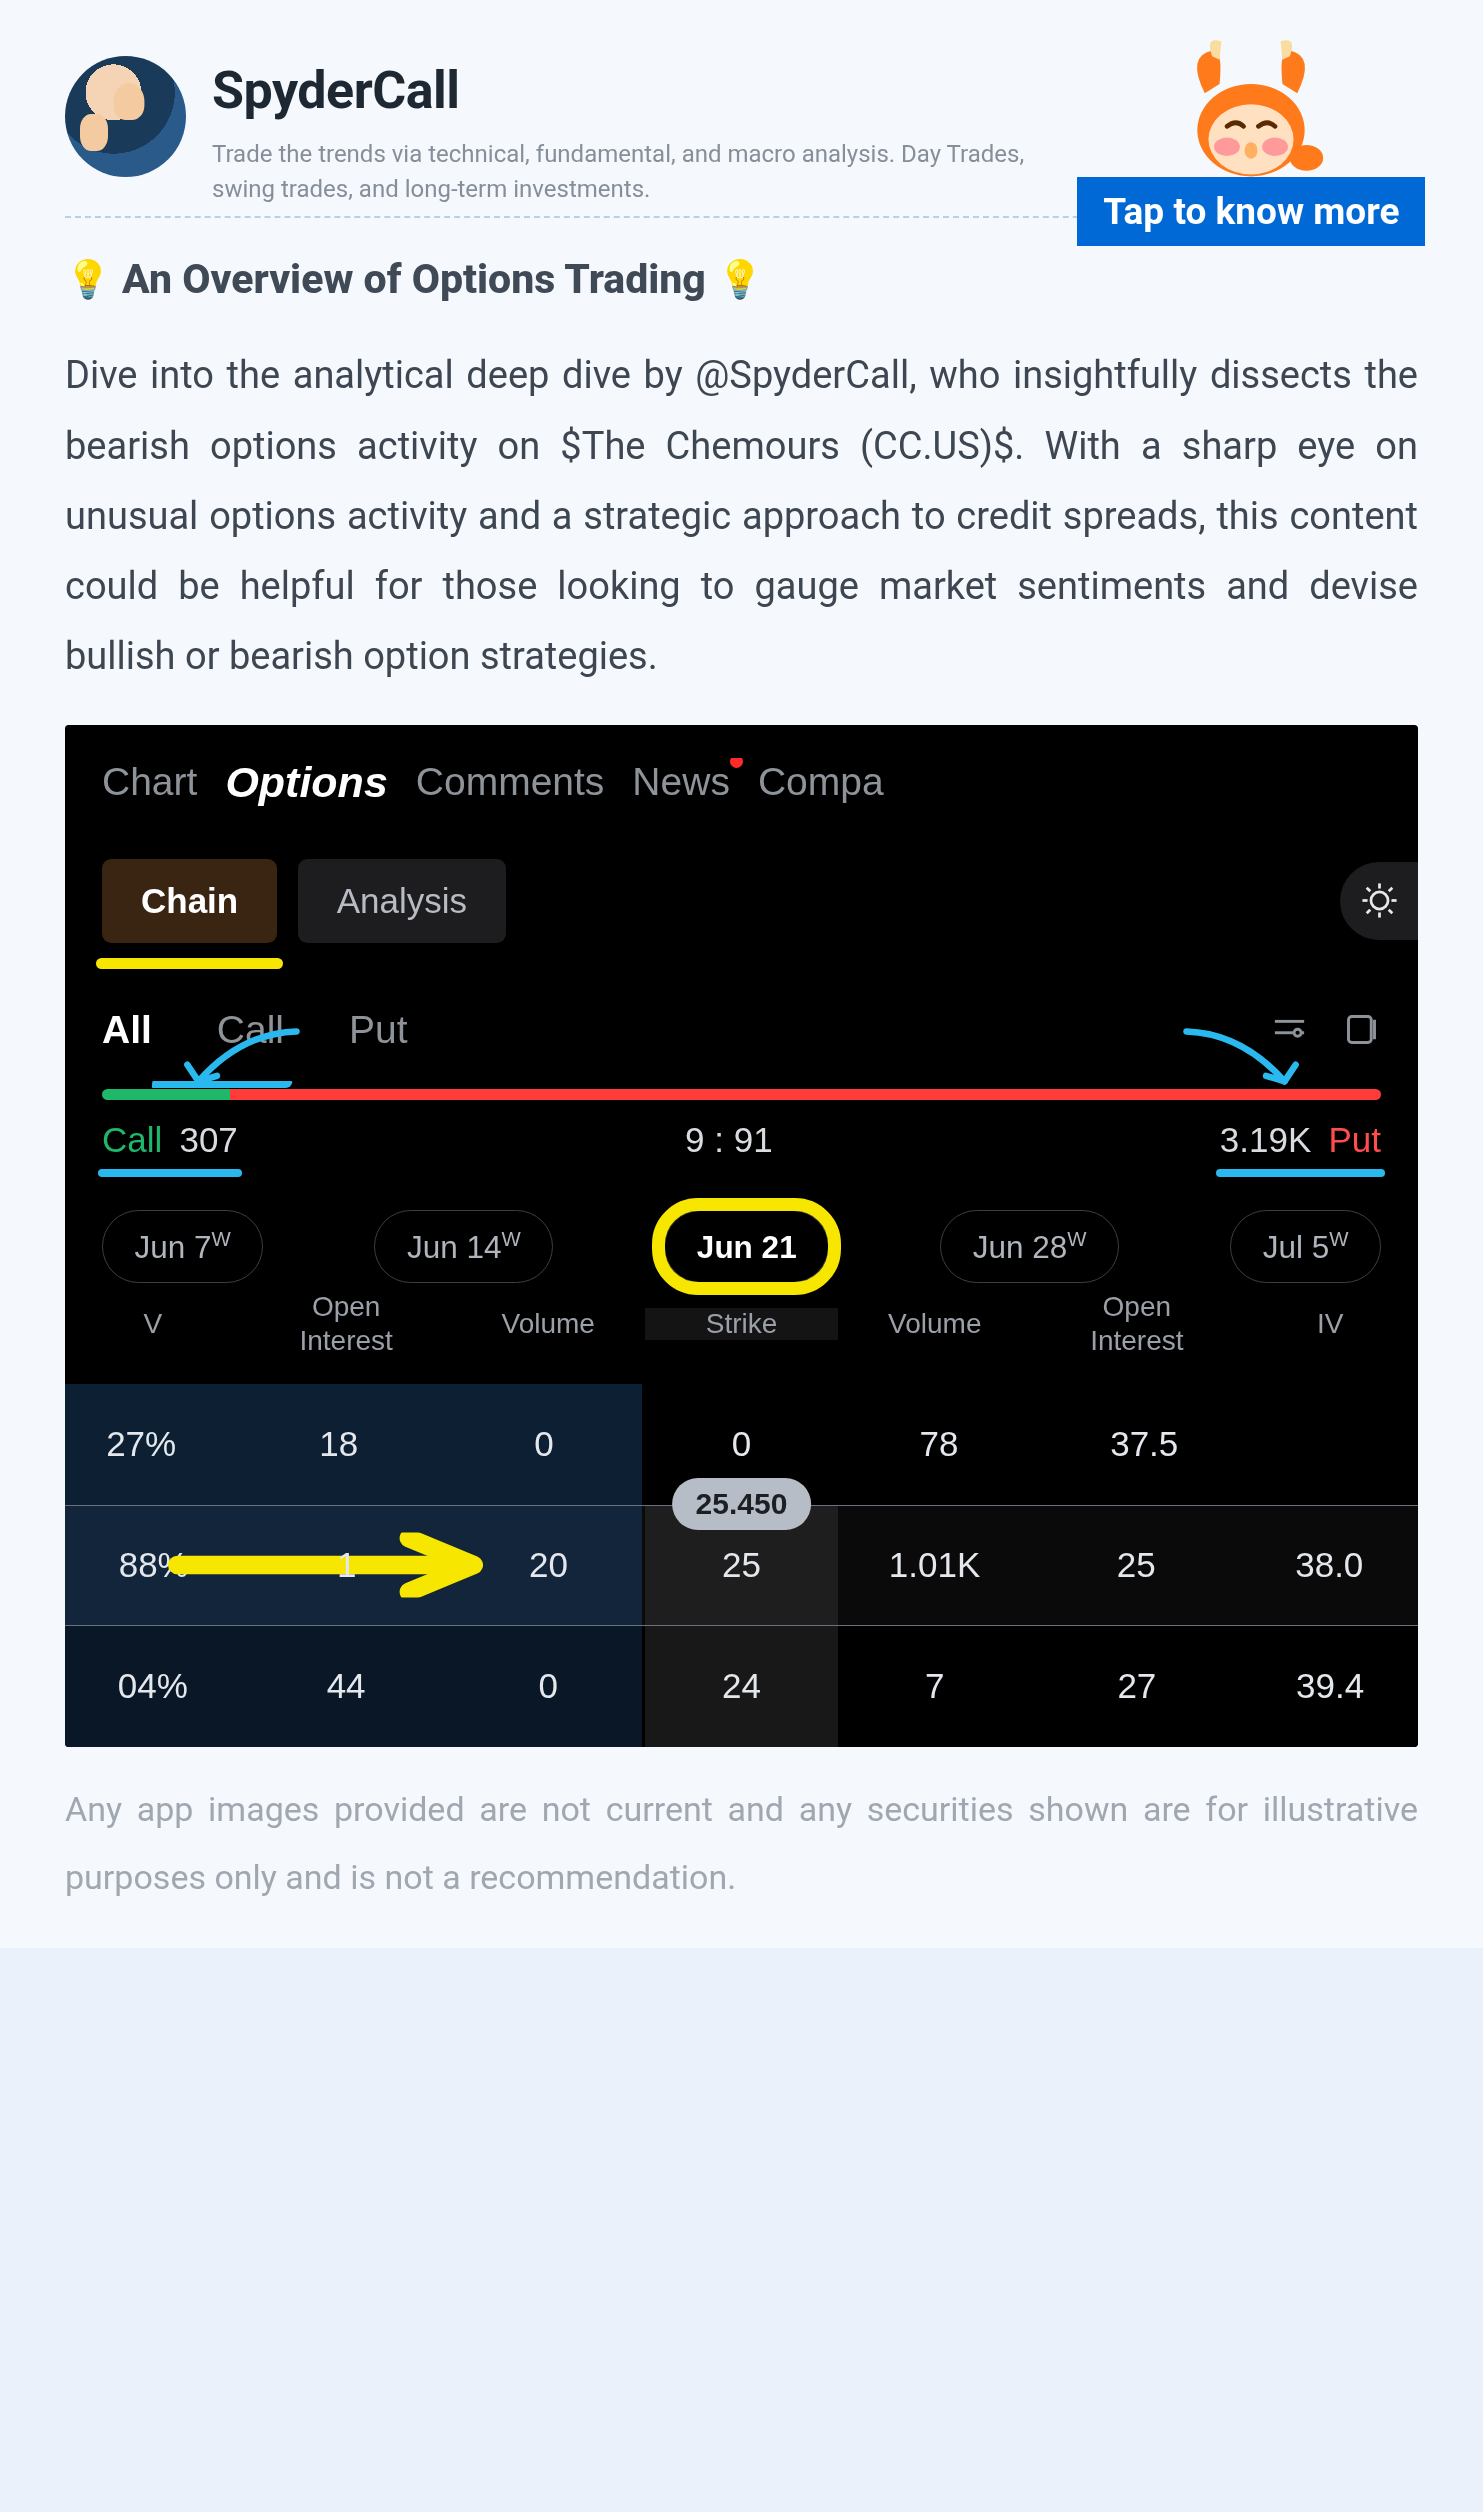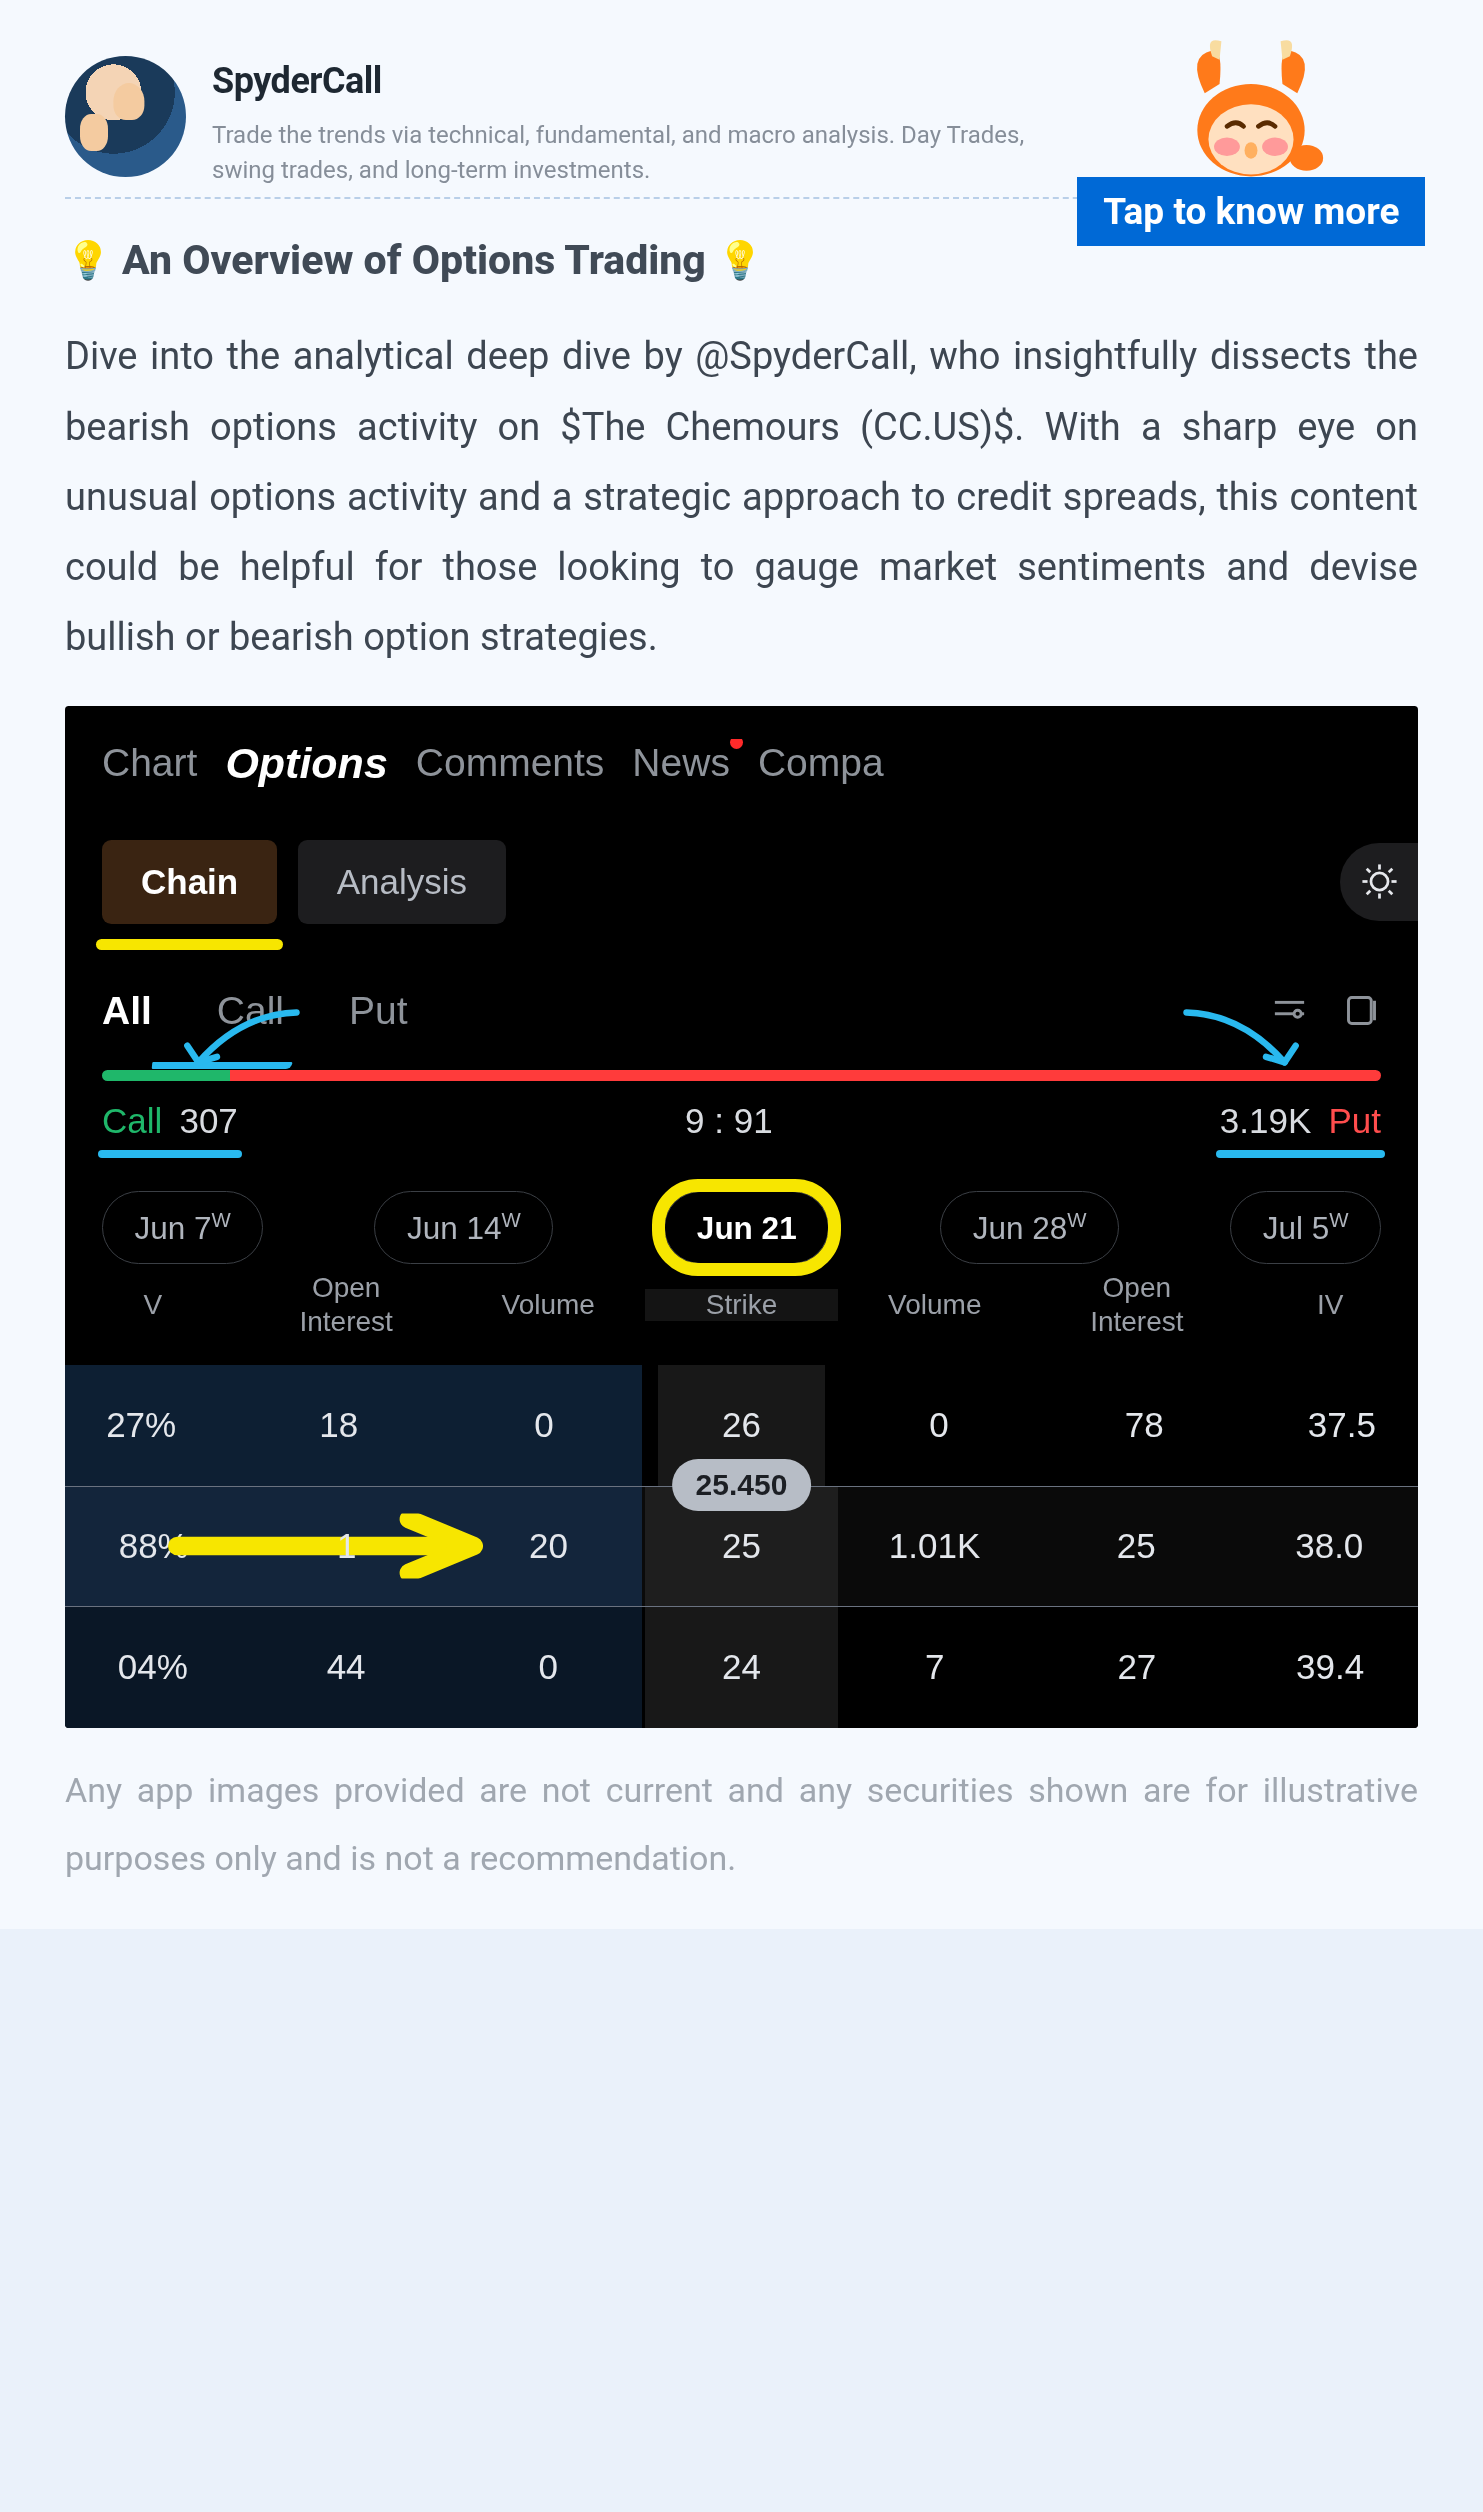--- a/index.html
+++ b/index.html
@@ -18,21 +18,21 @@
   
   .author-row { display: flex; align-items: flex-start; gap: 26px; margin-bottom: 9.3px; position: relative; }
   .avatar {
     width: 121px; height: 121px; border-radius: 50%;
     background: radial-gradient(circle at 40% 30%, #f4d4b5 0 25%, #1a3a5a 25% 55%, #2a5a8a 55% 100%);
     position: relative; overflow: hidden; flex-shrink: 0;
   }
   .avatar::before { content:""; position:absolute; left:50%; top:22%; width:31.5px; height:37px; background:#f4cba0; border-radius:50% 50% 40% 40%; transform:translateX(-40%); }
   .avatar::after { content:""; position:absolute; left:12%; top:48%; width:28px; height:37px; background:#f4cba0; border-radius:40%; }
   .author-text { padding-top: 3.7px; }
-  .author-name { font-size: 36px; font-weight: 700; color: #1e2832; letter-spacing: -0.5px; }
+  .author-name { font-size: 52px; font-weight: 700; color: #1e2832; letter-spacing: -0.5px; }
   .author-bio { font-size: 24px; color: #868e99; margin-top: 16.7px; line-height: 1.45; max-width: 834px; }
   .mascot-wrap { position: absolute; right: -7.4px; top: -28px; text-align: center; }
   .mascot { width: 148px; height: 158px; position: relative; margin: 0 auto; }
   .mascot svg { width:100%; height:100%; }
   .cta {
     background: #0069d6; color: #fff; font-size: 37px; font-weight: 700;
     padding: 13px 26px; white-space: nowrap; margin-top: -9.3px; display:inline-block;
   }
   .dash-divider {
     border: none; border-top: 2.8px dashed #b9cfe8; margin: 9.3px 0 37px 0;
@@ -269,23 +269,20 @@
         <div><div class="strike-bg"></div><span style="position:relative">Strike</span></div>
         <div>Volume</div>
         <div class="two"><span>Open<br>Interest</span></div>
         <div>IV</div>
       </div>
 
       <div class="trow r1">
         <div>27%</div>
         <div>18</div>
         <div>0</div>
-        <div class="strike-col">
-            <span>26</span>
-          </div>
         <div>0</div>
         <div>78</div>
         <div>37.5</div>
       </div>
 
       <div class="trow r2">
         <div class="price-tag">25.450</div>
         <svg class="yellow-arrow" viewBox="0 0 340 70">
           <line x1="10" y1="35" x2="300" y2="35" stroke="#f7e600" stroke-width="20" stroke-linecap="round"></line>
           <path d="M260 6 L330 35 L260 64" fill="none" stroke="#f7e600" stroke-width="20" stroke-linecap="round" stroke-linejoin="round"></path>

